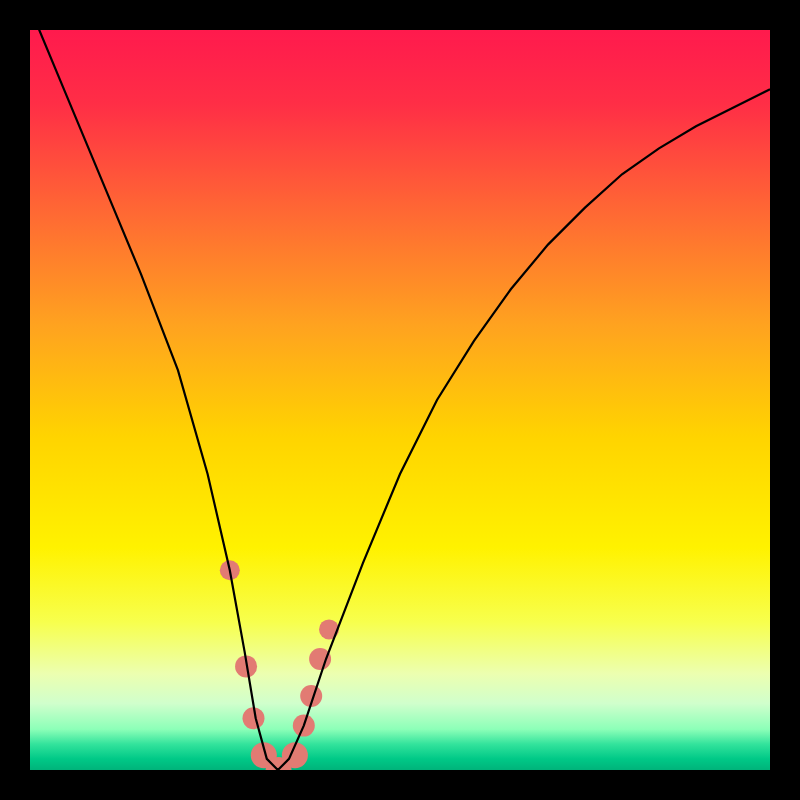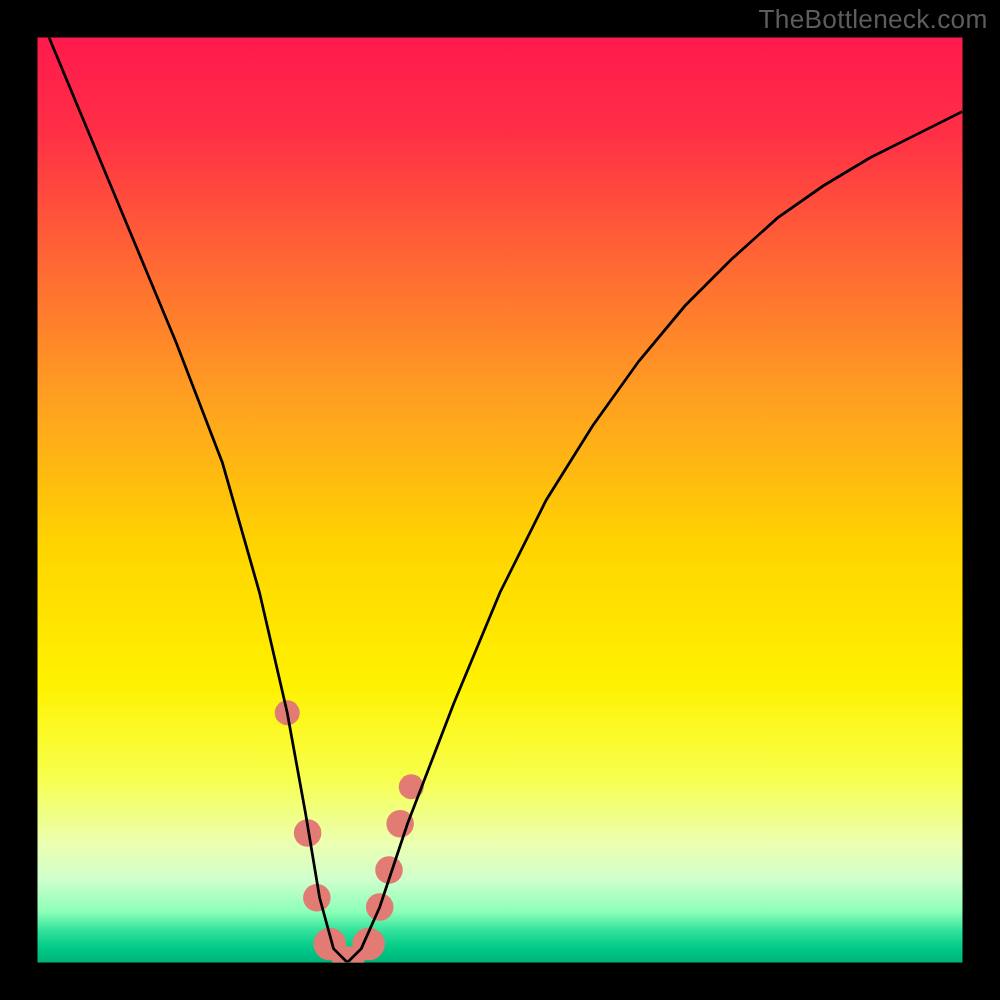--- a/index.html
+++ b/index.html
@@ -69,14 +69,13 @@
         <circle cx="294.9" cy="755.2" r="13" fill="#e27b73"></circle>
         <circle cx="303.8" cy="725.6" r="11" fill="#e27b73"></circle>
         <circle cx="311.2" cy="696.0" r="11" fill="#e27b73"></circle>
         <circle cx="320.1" cy="659.0" r="11" fill="#e27b73"></circle>
         <circle cx="329.0" cy="629.4" r="10" fill="#e27b73"></circle>
       </g>
 
     <path id="curve" fill="none" stroke="#000" stroke-width="2.2" clip-path="url(#plot-clip)" d="M30.0 7.8 L67.0 96.6 L104.0 185.4 L141.0 274.2 L178.0 370.4 L207.6 474.0 L229.8 570.2 L244.6 651.6 L255.7 718.2 L266.8 758.9 L277.9 770.0 L289.0 758.9 L303.8 725.6 L326.0 659.0 L363.0 562.8 L400.0 474.0 L437.0 400.0 L474.0 340.8 L511.0 289.0 L548.0 244.6 L585.0 207.6 L622.0 174.3 L659.0 148.4 L696.0 126.2 L733.0 107.7 L770.0 89.2"></path>
   </svg>
 
-  <div class="watermark">TheBottleneck.com</div>
 </div>
 
 </body></html>

